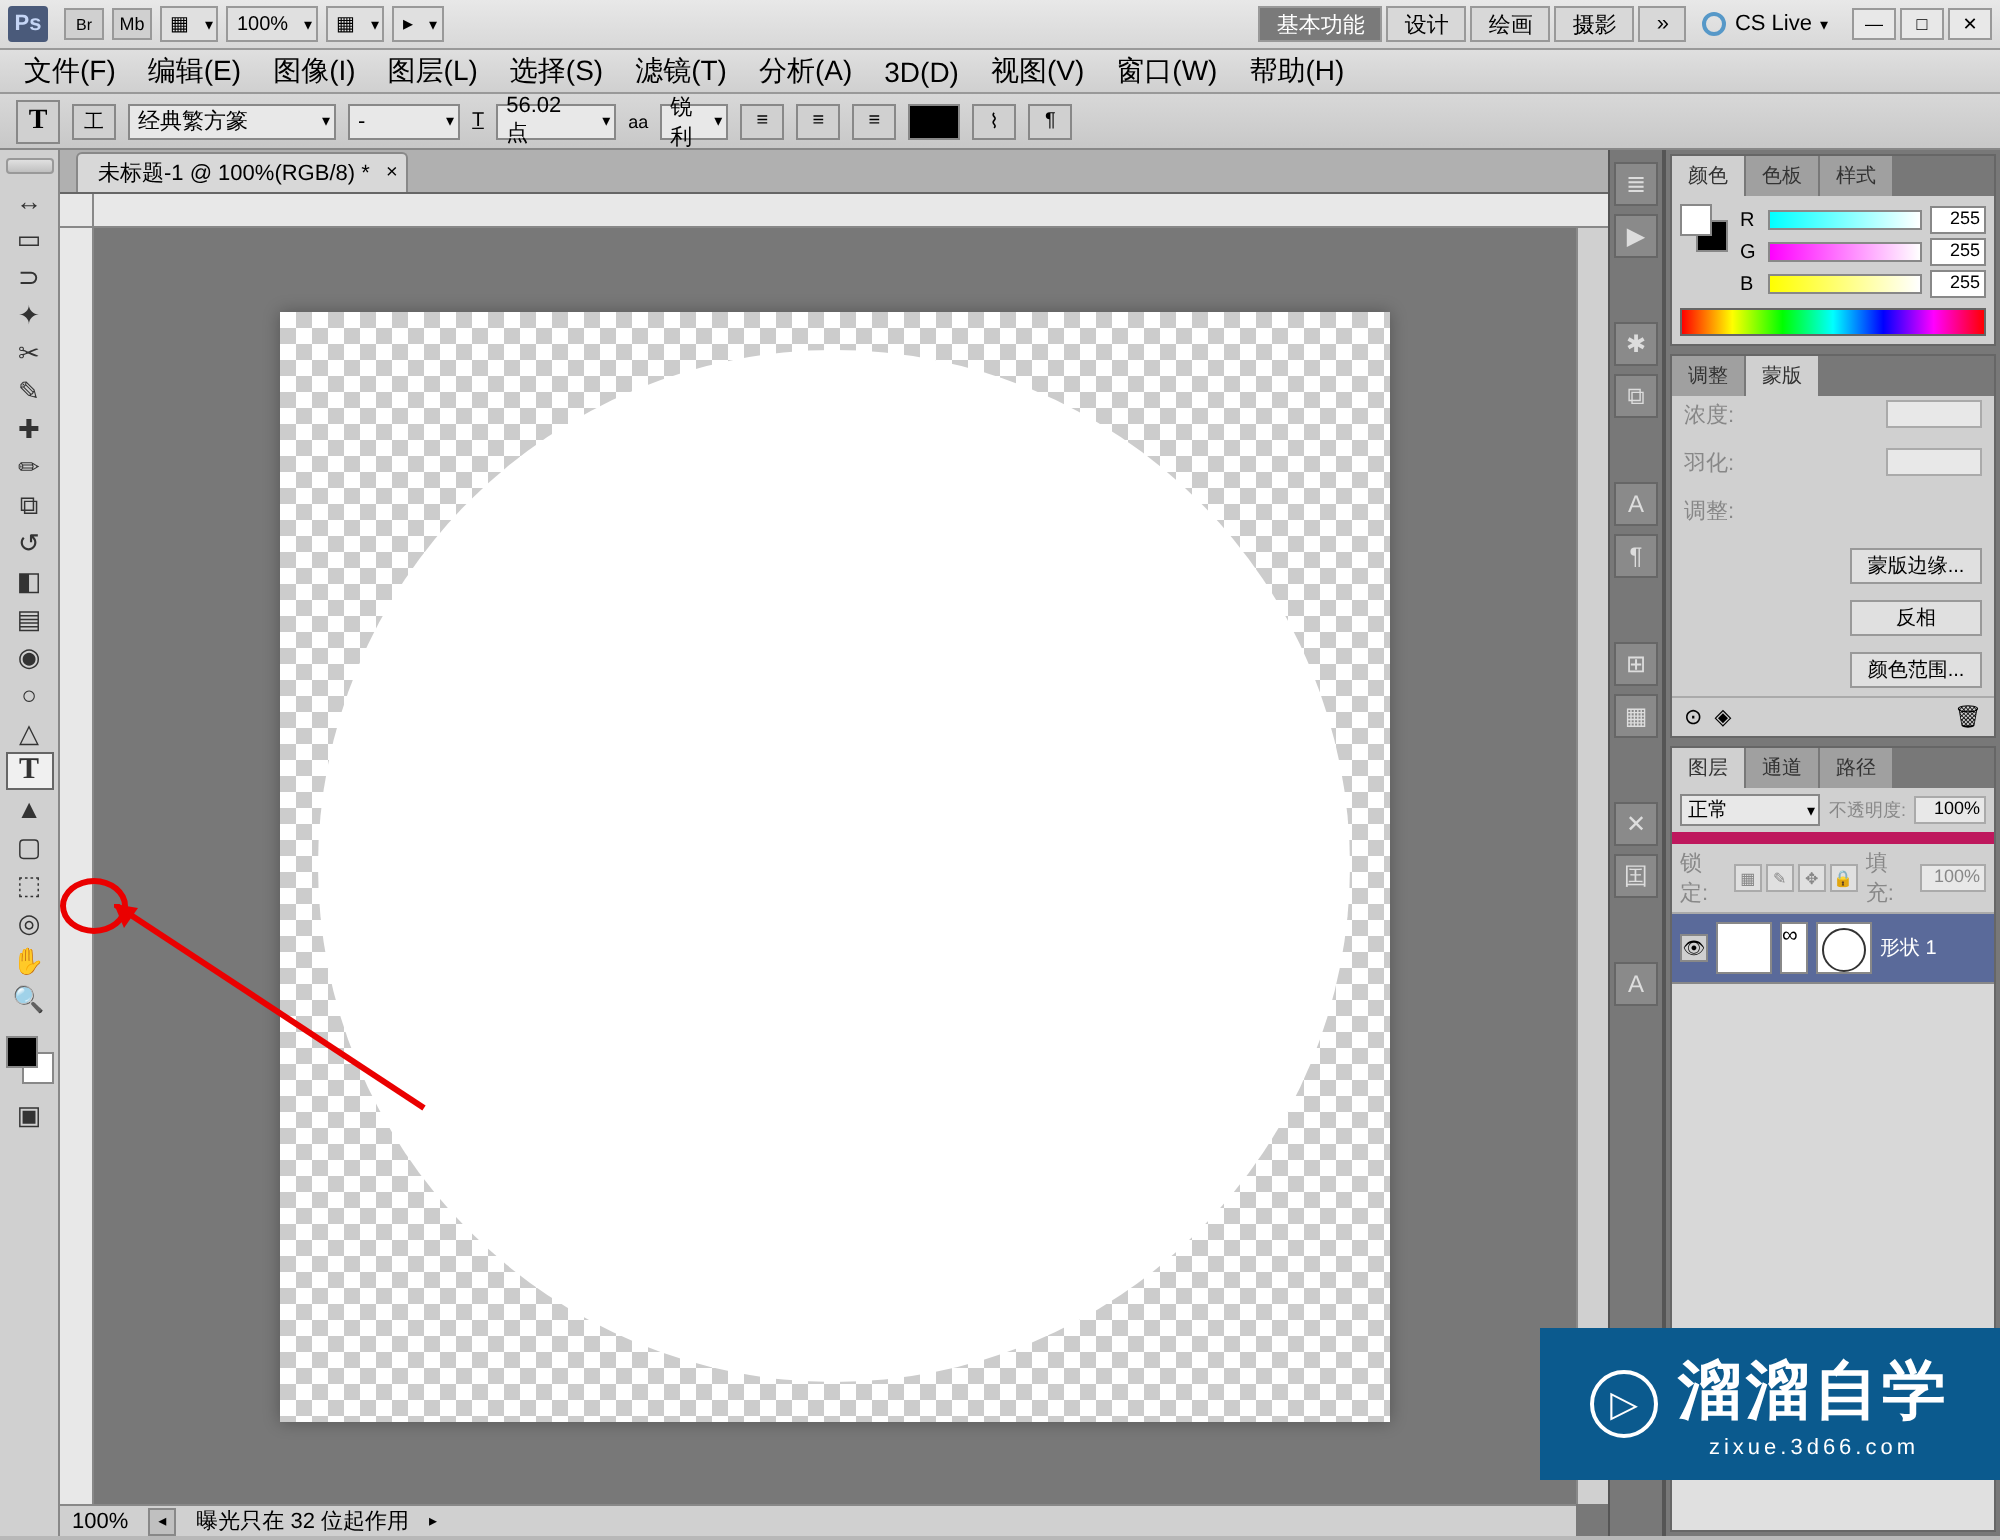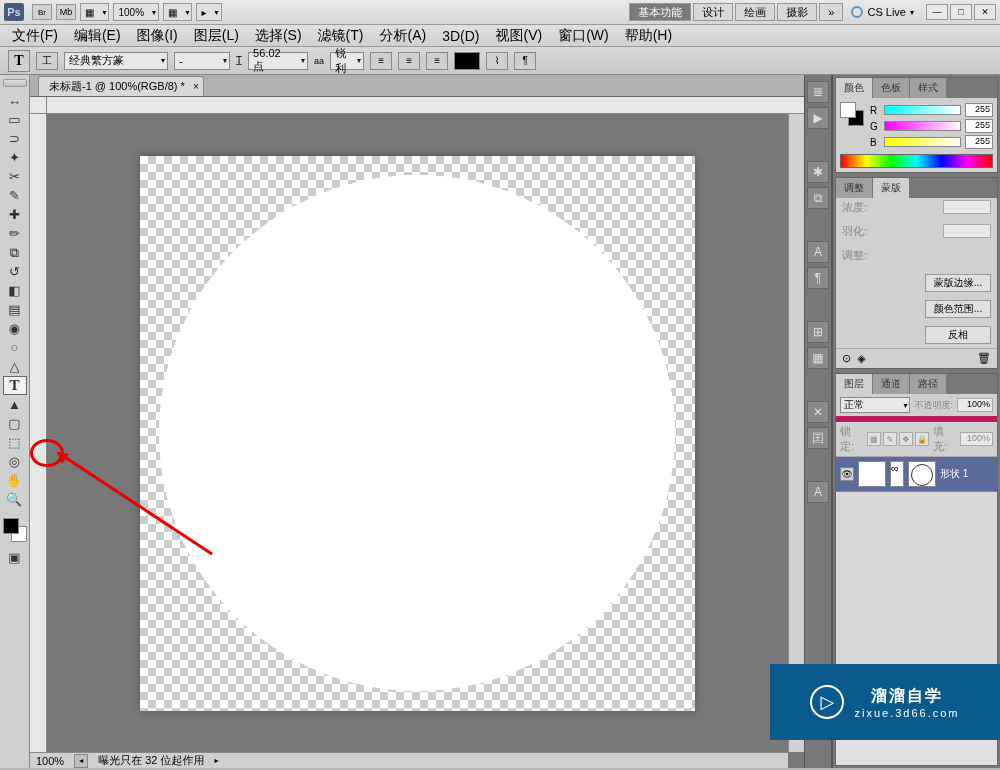--- a/index.html
+++ b/index.html
@@ -133,21 +133,21 @@
     .layer-thumb { width: 28px; height: 26px; background: #fff; border: 1px solid #888; }
     .layer-thumb.circle-thumb::after { content: ""; display: block; width: 20px; height: 20px; border-radius: 50%; background: #fff; border: 1px solid #333; margin: 2px auto; }
     .layer-thumb.vector { position: relative; width: 14px; }
     .layer-name { font-size: 10px; color: #fff; }
     .layer-bottom { border-top: 1px solid #888; height: 200px; background: #d8d8d8; }
     
     
     .watermark { position: absolute; bottom: 30px; right: 0; width: 230px; height: 76px; background: #0b5a8e; color: #fff; display: flex; align-items: center; justify-content: center; gap: 10px; z-index: 30; }
     .wm-icon { width: 34px; height: 34px; border: 2px solid #fff; border-radius: 50%; display: flex; align-items: center; justify-content: center; font-size: 18px; }
     .wm-text { display: flex; flex-direction: column; align-items: center; }
-    .wm-main { font-size: 16px; font-weight: bold; letter-spacing: 2px; }
+    .wm-main { font-size: 32px; font-weight: bold; letter-spacing: 2px; }
     .wm-sub { font-size: 11px; letter-spacing: 2px; }
   </style>
 </head>
 <body>
 
 <div class="title-bar">
   <div class="ps-logo">Ps</div>
   <div class="title-icon bridge">Br</div>
   <div class="title-icon">Mb</div>
   <div class="title-select">▦</div>
@@ -341,24 +341,24 @@
               <span>羽化:</span>
               <div class="mask-input"></div>
             </div>
           <div class="mask-row">
               <span>调整:</span>
             </div>
           <div class="mask-btn-row">
               <div class="mask-btn">蒙版边缘...</div>
             </div>
           <div class="mask-btn-row">
+              <div class="mask-btn">反相</div>
+            </div>
+          <div class="mask-btn-row">
               <div class="mask-btn">颜色范围...</div>
-            </div>
-          <div class="mask-btn-row">
-              <div class="mask-btn">反相</div>
             </div>
         </div>
         <div style="height:20px; border-top:1px solid #aaa; display:flex; align-items:center; gap:6px; padding:0 6px;">
           <span style="font-size:11px;">⊙</span>
           <span style="font-size:11px;">◈</span>
           <span style="margin-left:auto;">🗑</span>
         </div>
       </div>
 
       <div class="panel layers-panel">

